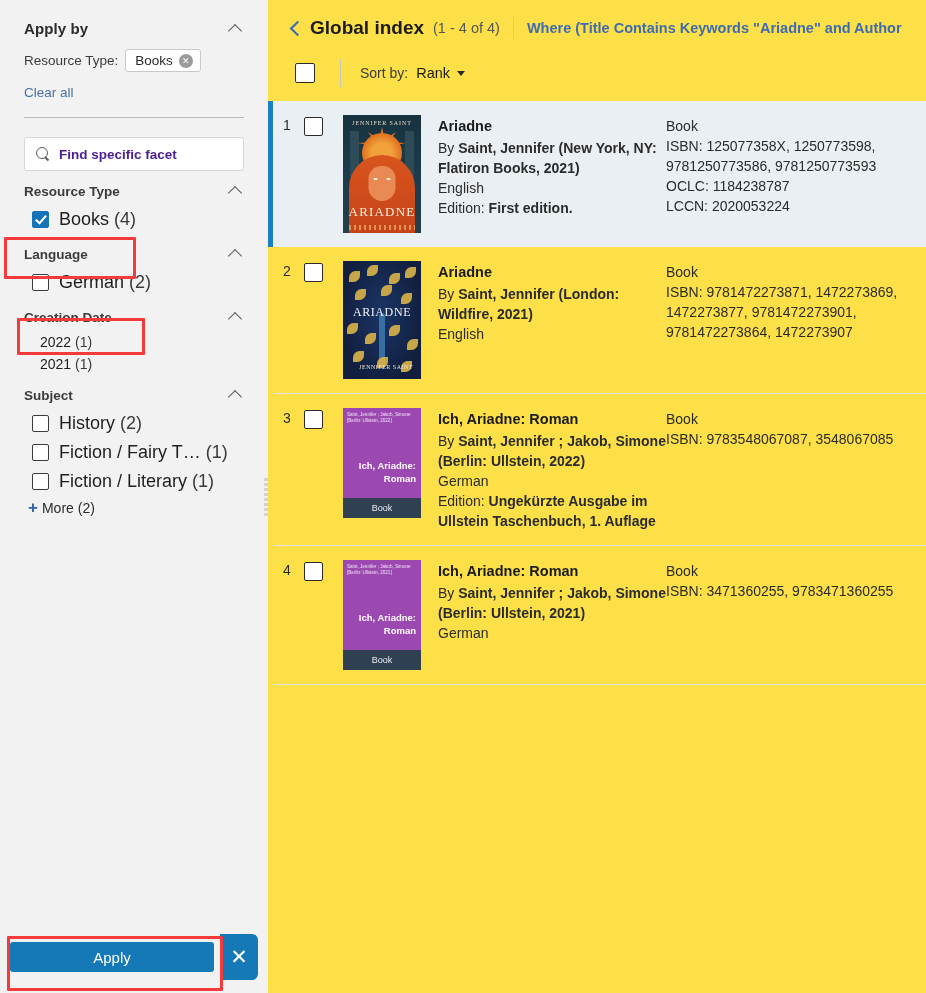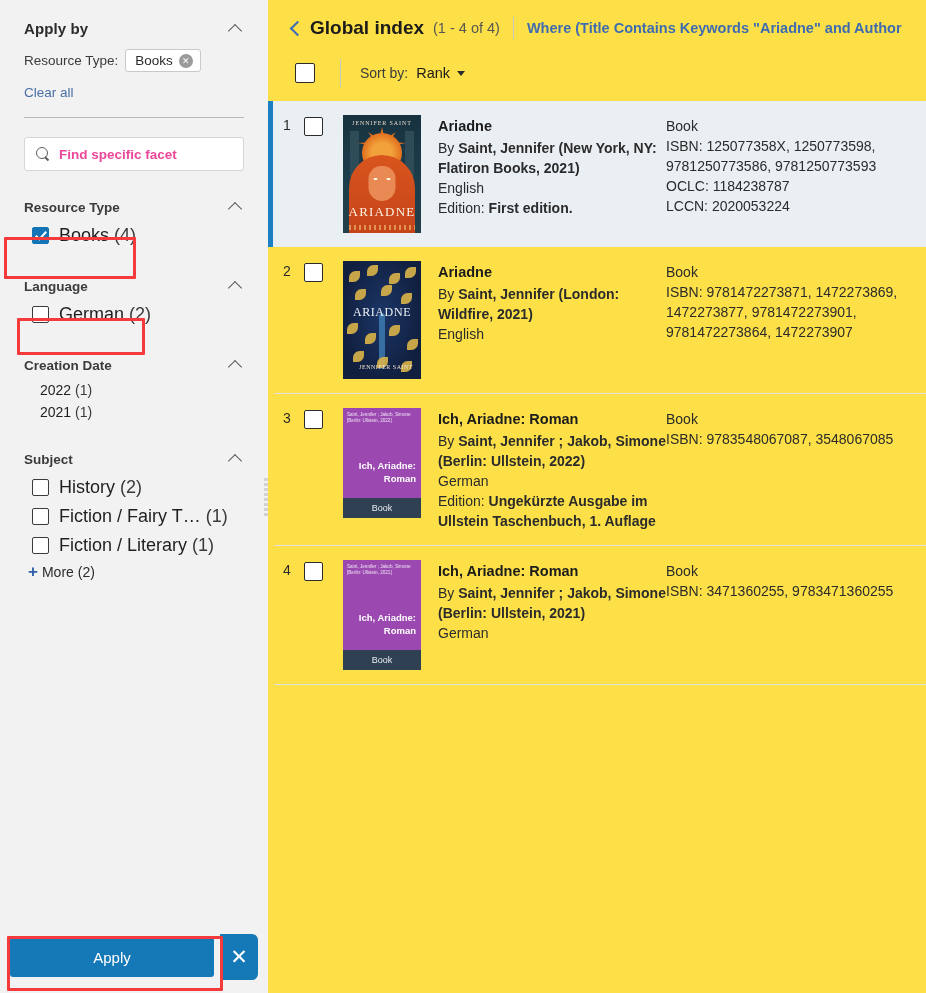--- a/index.html
+++ b/index.html
@@ -63,23 +63,23 @@
   .mag { width: 14px; height: 14px; position: relative; flex: 0 0 14px; }
   .mag::before {
     content:""; position:absolute; left:0; top:0;
     width:10px; height:10px; border:1.7px solid #5d5d5d; border-radius:50%;
   }
   .mag::after {
     content:""; position:absolute; left:9px; top:9px;
     width:5px; height:1.8px; background:#5d5d5d; transform: rotate(45deg);
     transform-origin: left center;
   }
-  .facet-search-ph { font-size: 13.5px; color: #ec4899; font-weight: bold; }
-
-  .facet-group { margin-top: 28px; }
+  .facet-search-ph { font-size: 13.5px; color: #4c1d95; font-weight: bold; }
+
+  .facet-group { margin-top: 12px; }
   .facet-head {
     display: flex; align-items: center; justify-content: space-between;
     margin-bottom: 6px;
   }
   .facet-title { font-size: 13.5px; font-weight: bold; color: #3b3b3b; }
 
   .facet-item { display: flex; align-items: center; gap: 10px; padding: 4px 0 4px 8px; }
   .cb {
     width: 17px; height: 17px; flex: 0 0 17px;
     border: 1.6px solid #3b3b3b; border-radius: 2px; background: #ffffff;
@@ -105,21 +105,21 @@
   #anno-books    { left: 4px;  top: 237px; width: 132px; height: 42px; }
   #anno-english  { left: 17px; top: 318px; width: 128px; height: 37px; }
   #anno-apply    { left: 7px;  top: 936px; width: 216px; height: 55px; }
 
   
   .apply-bar {
     position: absolute; left: 0; bottom: 0; width: 268px; height: 72px;
     background: #f2f2f2; display: flex; align-items: center; padding: 0 10px;
   }
   .apply-btn {
-    flex: 1 1 auto; height: 40px; margin-right: 6px;
+    flex: 1 1 auto; height: 30px; margin-right: 6px;
     background: #1579b8; color: #ffffff; border-radius: 3px;
     display: flex; align-items: center; justify-content: center;
     font-size: 15px; cursor: pointer;
   }
   .close-btn {
     width: 38px; height: 46px; background: #1579b8;
     border-radius: 0 6px 6px 0;
     display:flex; align-items:center; justify-content:center;
     color:#ffffff; font-size: 21px; cursor: pointer;
   }

